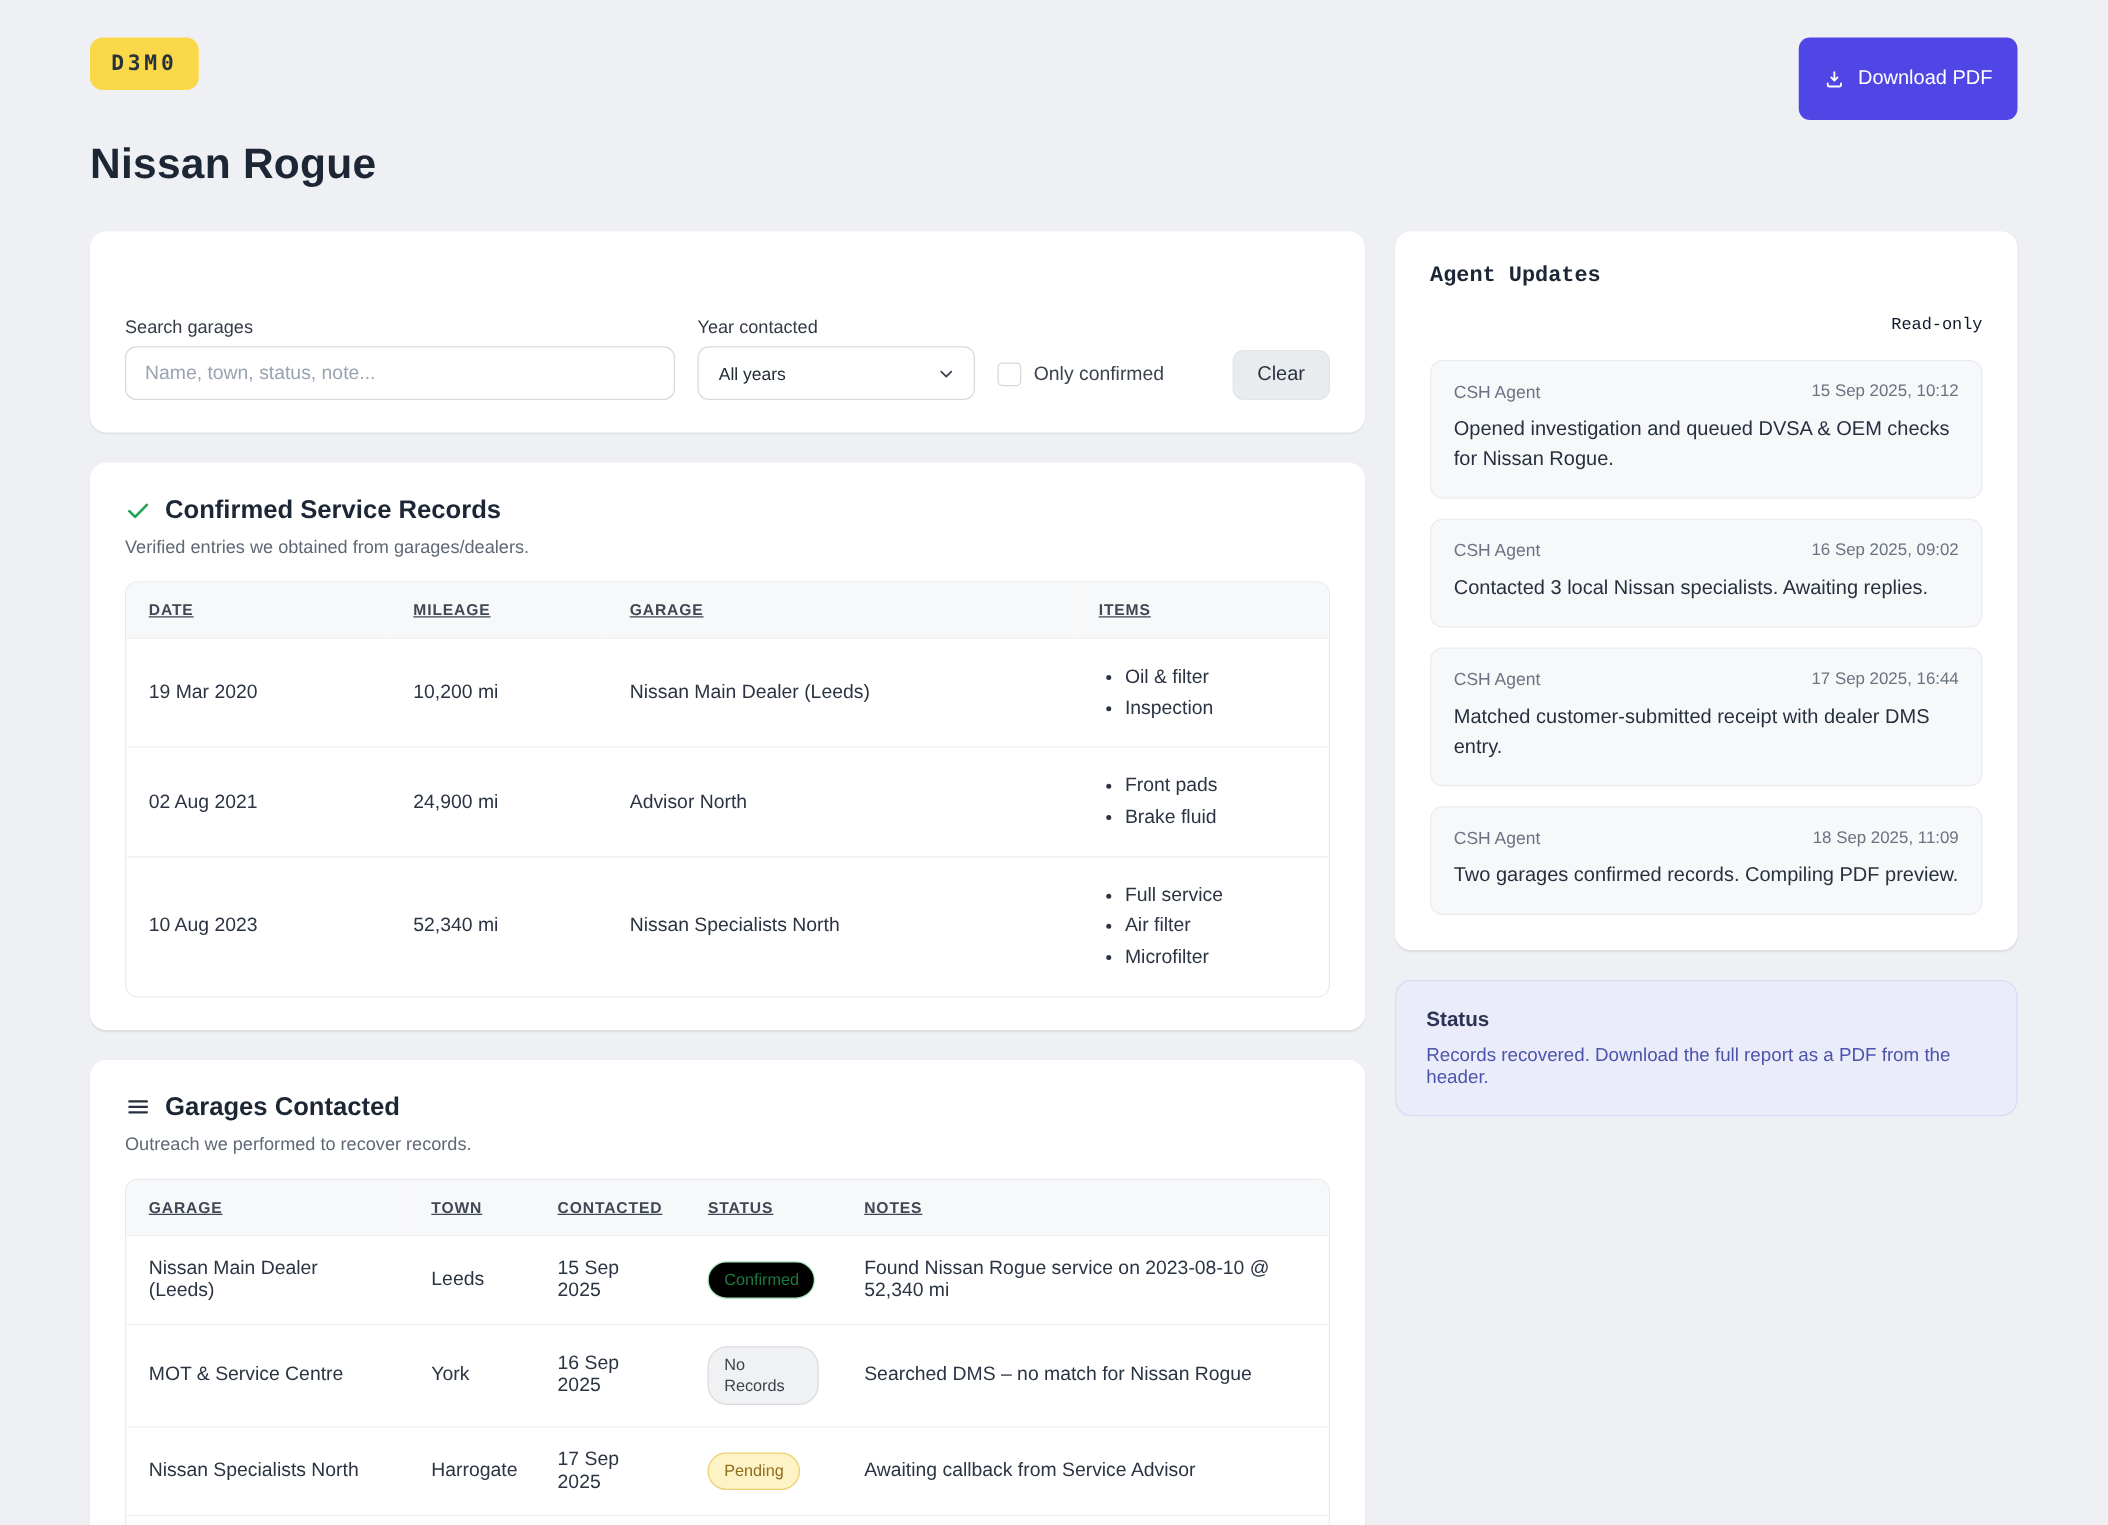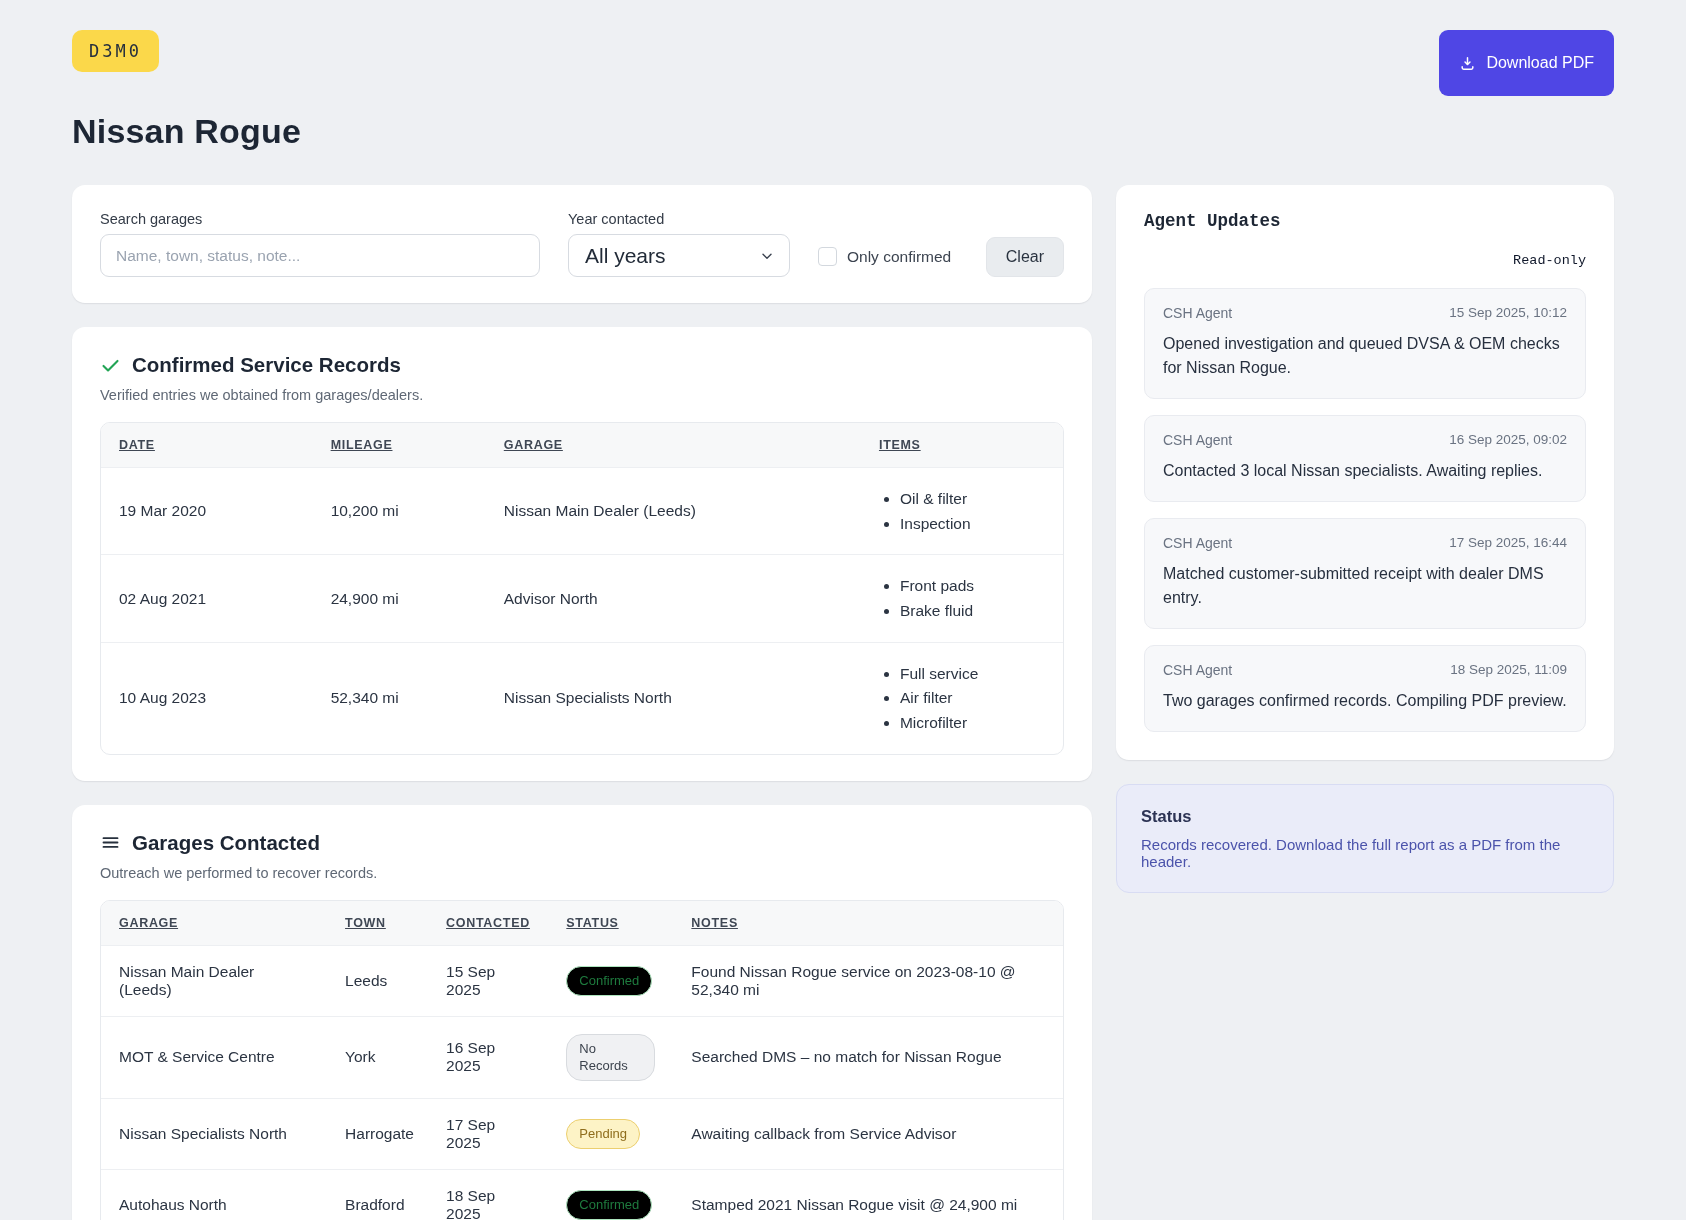--- a/index.html
+++ b/index.html
@@ -8,21 +8,21 @@
     background:#eef0f3;
     font-family:"Liberation Sans", sans-serif;
     color:#2b3442;
   }
   .page { width:1542px; margin:0 auto; padding-top:30px; }
 
   
   .topbar { display:flex; justify-content:space-between; align-items:flex-start; }
   .demo-badge {
     display:inline-block; background:var(--badge-yellow,#fbd84a); color:#27303d;
-    font-family:"DejaVu Sans Mono", monospace; font-weight:normal; font-size:17px;
+    font-family:"DejaVu Sans Mono", monospace; font-weight:bold; font-size:17px;
     letter-spacing:3px; padding:11px 17px; border-radius:10px;
   }
   .btn-primary {
     display:inline-flex; align-items:center; gap:10px;
     background:var(--accent-indigo,#4f46e5); color:#fff; border:none; cursor:pointer;
     font-size:16px; font-family:inherit; padding:24px 20px; border-radius:9px;
   }
   h1.title { font-size:34px; font-weight:bold; color:#1d2634; margin:16px 0 15px; letter-spacing:.2px; }
   .chips { display:flex; gap:11px; }
   .chip {
@@ -33,31 +33,31 @@
 
   
   .layout { display:grid; grid-template-columns:1020px 1fr; gap:24px; margin-top:34px; align-items:start; }
   .card {
     background:#fff; border-radius:13px; padding:26px 28px;
     box-shadow:0 1px 2px rgba(15,23,42,.05), 0 1px 1px rgba(15,23,42,.03);
   }
   .col-left .card { margin-bottom:24px; }
 
   
-  .filter-row { display:flex; align-items:flex-end; gap:28px; padding:0; }
+  .filter-row { display:flex; align-items:flex-end; gap:18px; padding:0;margin-top:43px; }
   .field-label { display:block; font-size:14.5px; color:#333b47; margin-bottom:7px; }
   .text-input {
     width:440px; height:43px; border:1px solid #d7dbe1; border-radius:9px;
     padding:0 15px; font-size:15.5px; font-family:inherit; color:#2b3442; background:#fff; outline:none;
   }
   .text-input::placeholder { color:#9aa3b0; }
   .select {
     width:222px; height:43px; border:1px solid #d7dbe1; border-radius:9px; background:#fff;
     display:flex; align-items:center; justify-content:space-between; padding:0 14px 0 16px;
-    font-size:21px; color:#222b38; cursor:pointer;
+    font-size:14px; color:#222b38; cursor:pointer;
   }
   .checkbox-wrap { display:flex; align-items:center; gap:10px; margin-bottom:11px; }
   .checkbox {
     width:19px; height:19px; border:1px solid #d3d8de; border-radius:4px; background:#fff;
     appearance:none; -webkit-appearance:none; cursor:pointer;
   }
   .checkbox-label { font-size:15.5px; color:#3c4450; }
   .btn-clear {
     margin-left:auto; background:#e9ecef; color:#2a3340; border:1px solid #e2e5e9; cursor:pointer;
     font-size:16px; font-family:inherit; padding:10px 19px; border-radius:9px;

